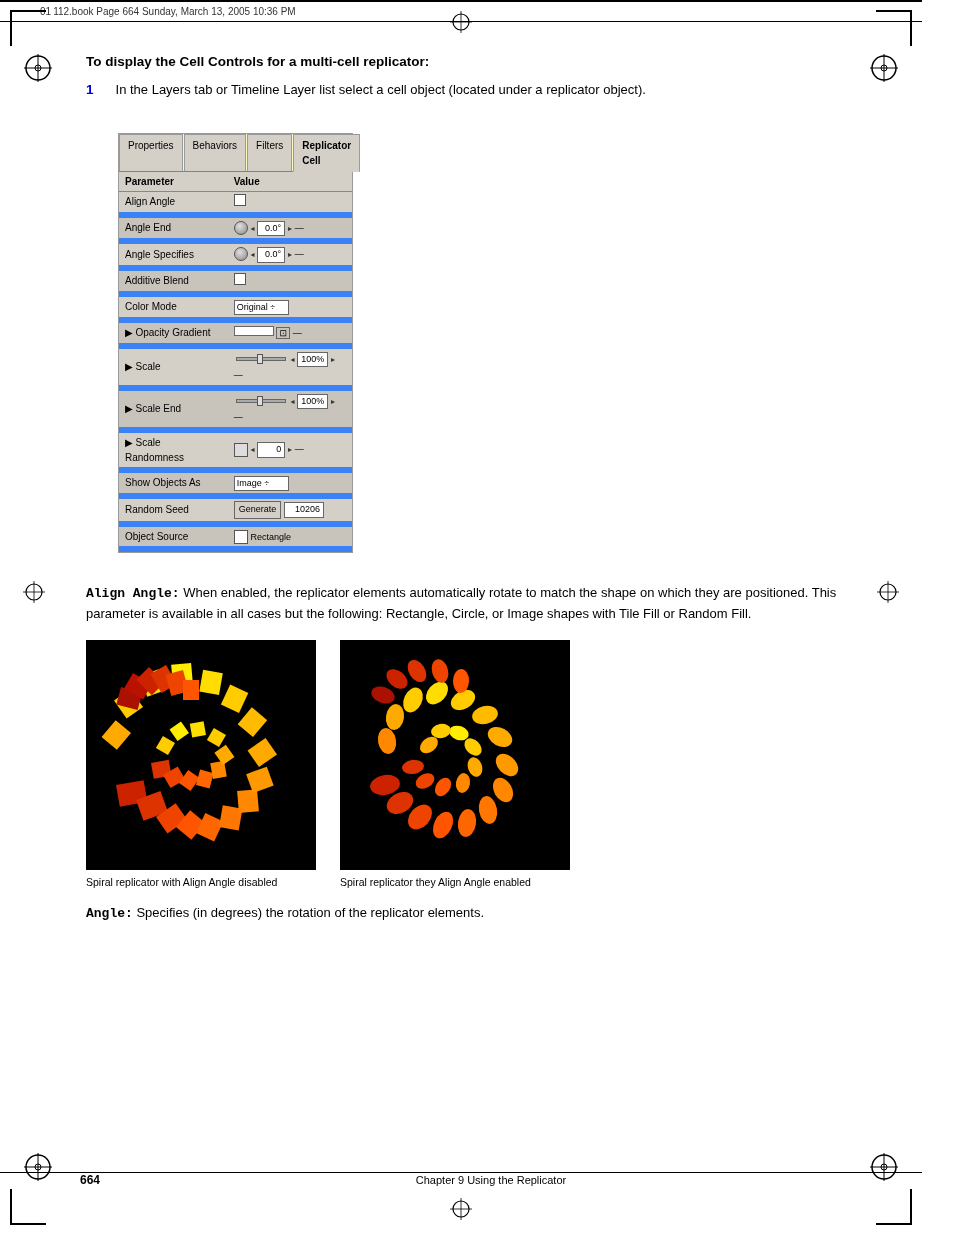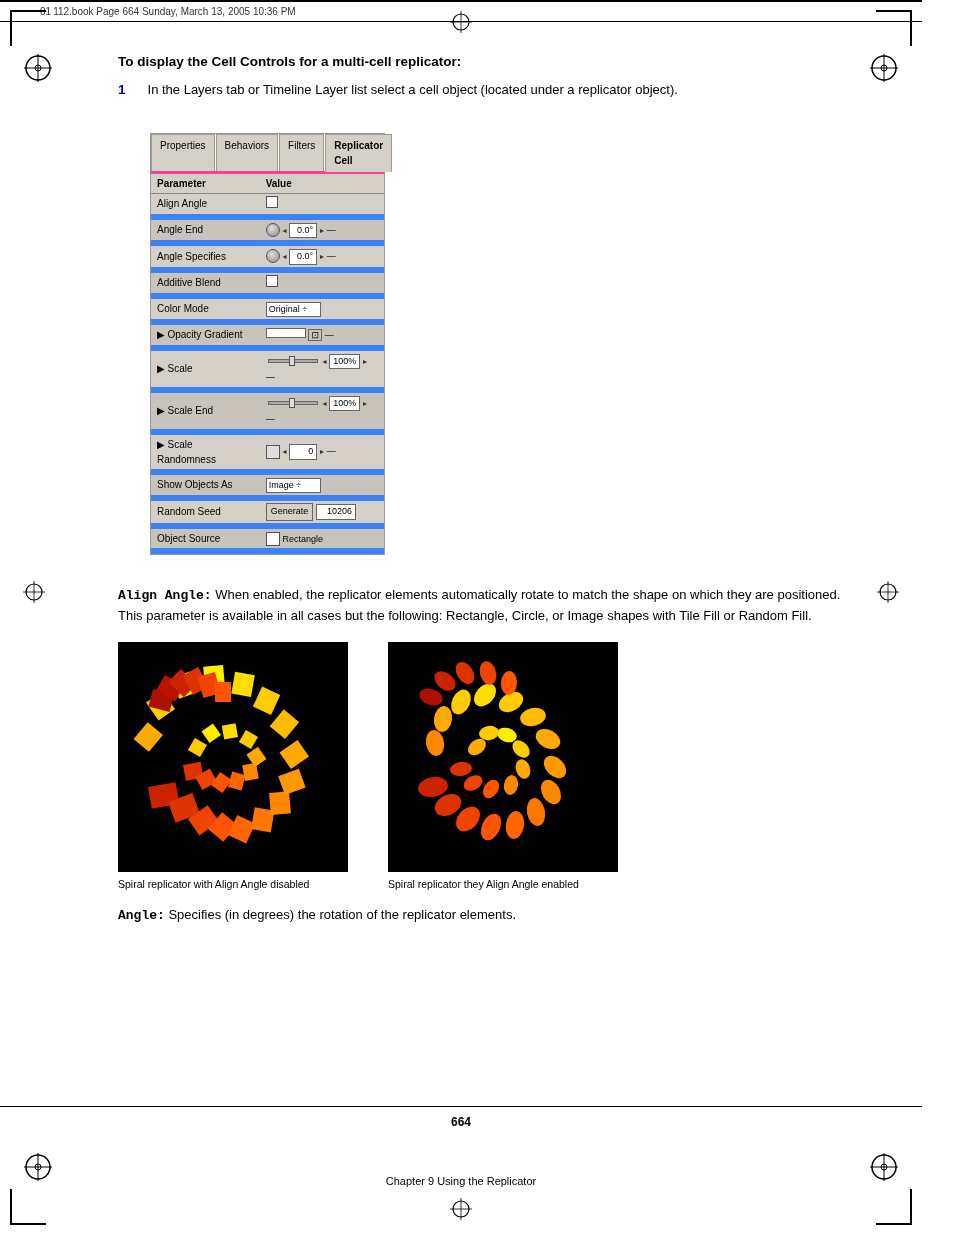--- a/index.html
+++ b/index.html
@@ -52,21 +52,21 @@
       height: 32px;
     }
     .crosshair svg { width: 32px; height: 32px; }
     .crosshair.tl { top: 52px; left: 22px; }
     .crosshair.tr { top: 52px; right: 22px; }
     .crosshair.bl { bottom: 52px; left: 22px; }
     .crosshair.br { bottom: 52px; right: 22px; }
 
     
     .content {
-      padding: 30px 80px 30px 118px;
+      padding: 30px 80px 30px 86px;
       font-size: 13.5px;
       line-height: 1.5;
       color: #000;
     }
 
     
     .section-title {
       font-family: Arial, sans-serif;
       font-size: 13.5px;
       font-weight: bold;
@@ -101,21 +101,21 @@
       border: 1px solid #999;
       background: #d4d0c8;
       font-family: Arial, sans-serif;
       font-size: 10px;
       width: 235px;
     }
 
     .ui-tabs {
       display: flex;
       background: #fef9c3;
-      border-bottom: 3px solid #ec4899;
+      border-bottom: 1px solid #ec4899;
     }
 
     .ui-tab {
       padding: 3px 8px;
       font-size: 10px;
       font-family: Arial, sans-serif;
       border: 1px solid #999;
       border-bottom: none;
       background: #d4d0c8;
       color: #000;
@@ -241,21 +241,21 @@
     }
 
     .bold-term {
       font-weight: bold;
       font-family: Liberation Mono, monospace;
     }
 
     
     .images-row {
       display: flex;
-      gap: 40px;
+      gap: 24px;
       margin: 16px 0 8px 0;
       align-items: flex-start;
     }
 
     .image-block {
       display: flex;
       flex-direction: column;
       align-items: flex-start;
     }
 
@@ -610,21 +610,21 @@
         <div class="image-caption">Spiral replicator they Align Angle enabled</div>
       </div>
     </div>
 
     <div class="description-text" style="margin-top: 12px;">
       <span class="bold-term">Angle:</span><span> Specifies (in degrees) the rotation of the replicator elements.</span>
     </div>
 
   </div>
 
-  <div class="footer" style="padding-top:8px;flex-direction:column;">
+  <div class="footer" style="">
     <span class="footer-page-num">664</span>
     <span class="footer-chapter">
       <span>Chapter 9</span>
       <span>    </span>
       <span>Using the Replicator</span>
     </span>
   </div>
 
   <div class="center-crosshair bottom" style="bottom:10px;">
     <svg width="24" height="24" viewBox="0 0 24 24">

